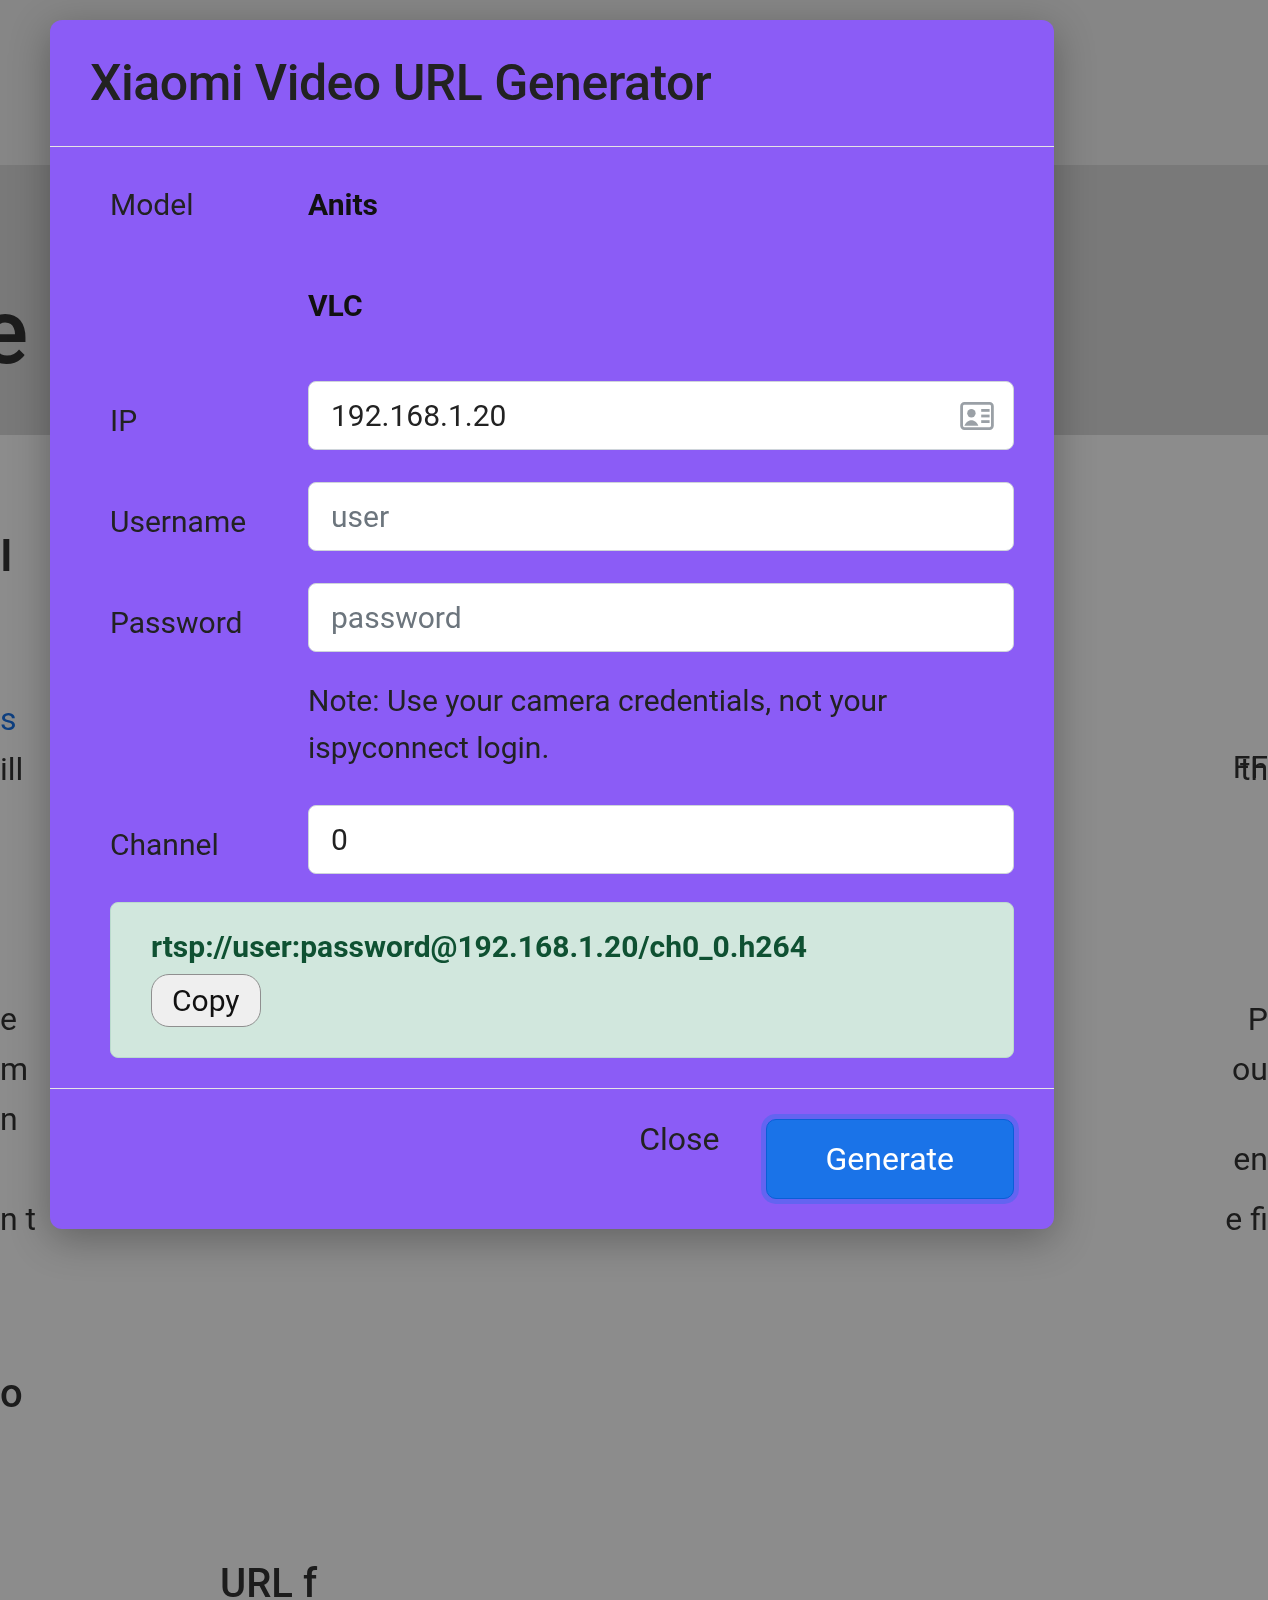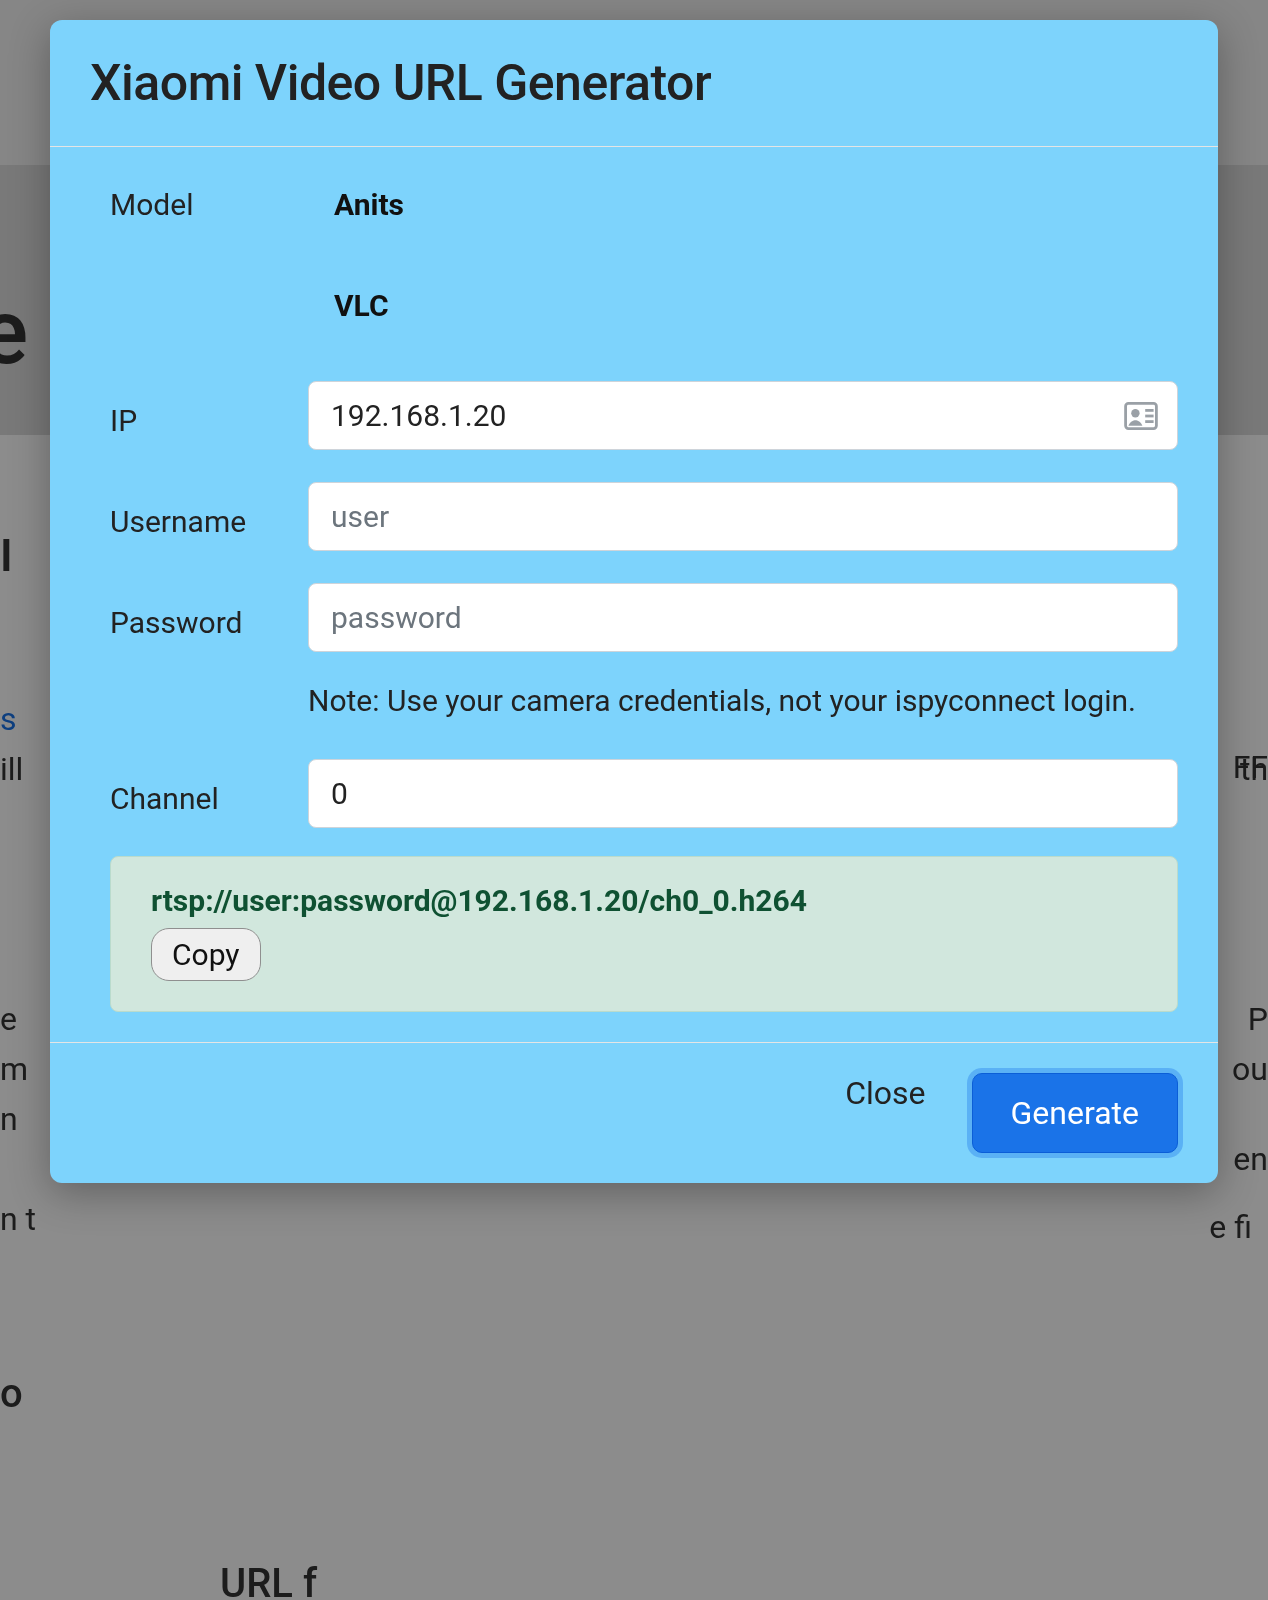--- a/index.html
+++ b/index.html
@@ -45,22 +45,22 @@
   .backdrop {
     position: absolute;
     inset: 0;
     background: rgba(0,0,0,0.45);
   }
 
   .modal {
     position: absolute;
     top: 20px;
     left: 50px;
-    width: 1168px;
-    background: #7dd3fc;
+    width: 1004px;
+    background: #8b5cf6;
     border-radius: 12px;
     box-shadow: 0 10px 40px rgba(0,0,0,0.3);
     display: flex;
     flex-direction: column;
   }
 
   .modal-header {
     padding: 34px 40px 34px 40px;
     border-bottom: 1px solid #e5e5e5;
   }
@@ -90,21 +90,20 @@
   }
   .form-value-col {
     flex: 1;
     min-width: 0;
   }
   .form-value-bold {
     font-size: 30px;
     font-weight: 700;
     color: #111;
     padding-top: 10px;
-    margin-left: 26px;
   }
 
   .form-input {
     width: 100%;
     box-sizing: border-box;
     font-size: 30px;
     padding: 16px 22px 16px 22px;
     border: 1px solid #ced4da;
     border-radius: 8px;
     color: #222;
@@ -173,21 +172,21 @@
     background: none;
     border: none;
     font-family: inherit;
   }
   .btn-primary {
     font-size: 32px;
     color: #fff;
     background: #1a73e8;
     border: 1px solid #0b5ed7;
     border-radius: 10px;
-    padding: 20px 38px;
+    padding: 20px 59px;
     cursor: pointer;
     box-shadow: 0 0 0 5px rgba(26,115,232,0.35);
     font-family: inherit;
   }
 
   
   .row-model { margin-bottom: 56px; }
   .row-vlc { margin-bottom: 58px; }
   .row-ip { margin-bottom: 32px; }
   .row-user { margin-bottom: 32px; }
@@ -207,21 +206,21 @@
   <span class="bg-text" style="top:750px;left:0;">ill</span>
   <span class="bg-text" style="top:700px;right:0;margin-top:48px;">FF</span>
   <span class="bg-text" style="top:750px;right:0;">th</span>
   <span class="bg-text" style="top:1000px;left:0;">e</span>
   <span class="bg-text" style="top:1050px;left:0;">m</span>
   <span class="bg-text" style="top:1100px;left:0;">n</span>
   <span class="bg-text" style="top:1200px;left:0;">n t</span>
   <span class="bg-text" style="top:1000px;right:0;">P</span>
   <span class="bg-text" style="top:1050px;right:0;">ou</span>
   <span class="bg-text" style="top:1140px;right:0;">en</span>
-  <span class="bg-text" style="top:1200px;right:16px;margin-top:8px;">e fi</span>
+  <span class="bg-text" style="top:1200px;right:0;">e fi</span>
   <span class="bg-text" style="top:1370px;left:0;font-size:40px;font-weight:500;">o</span>
   <span class="bg-text" style="top:1560px;left:220px;font-size:40px;font-weight:500;">URL f</span>
 </div>
 
 <div class="backdrop"></div>
 
 <div class="modal">
 
   <div class="modal-header">
     <div class="modal-title">Xiaomi Video URL Generator</div>

